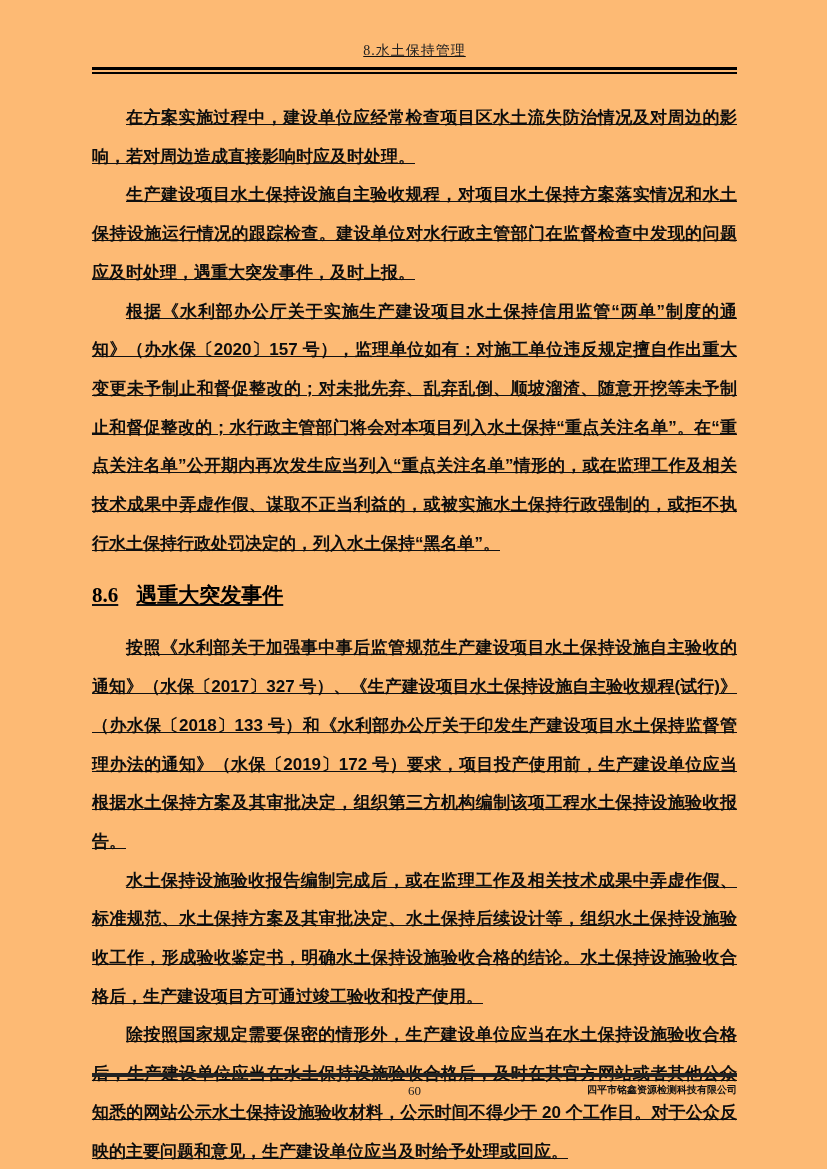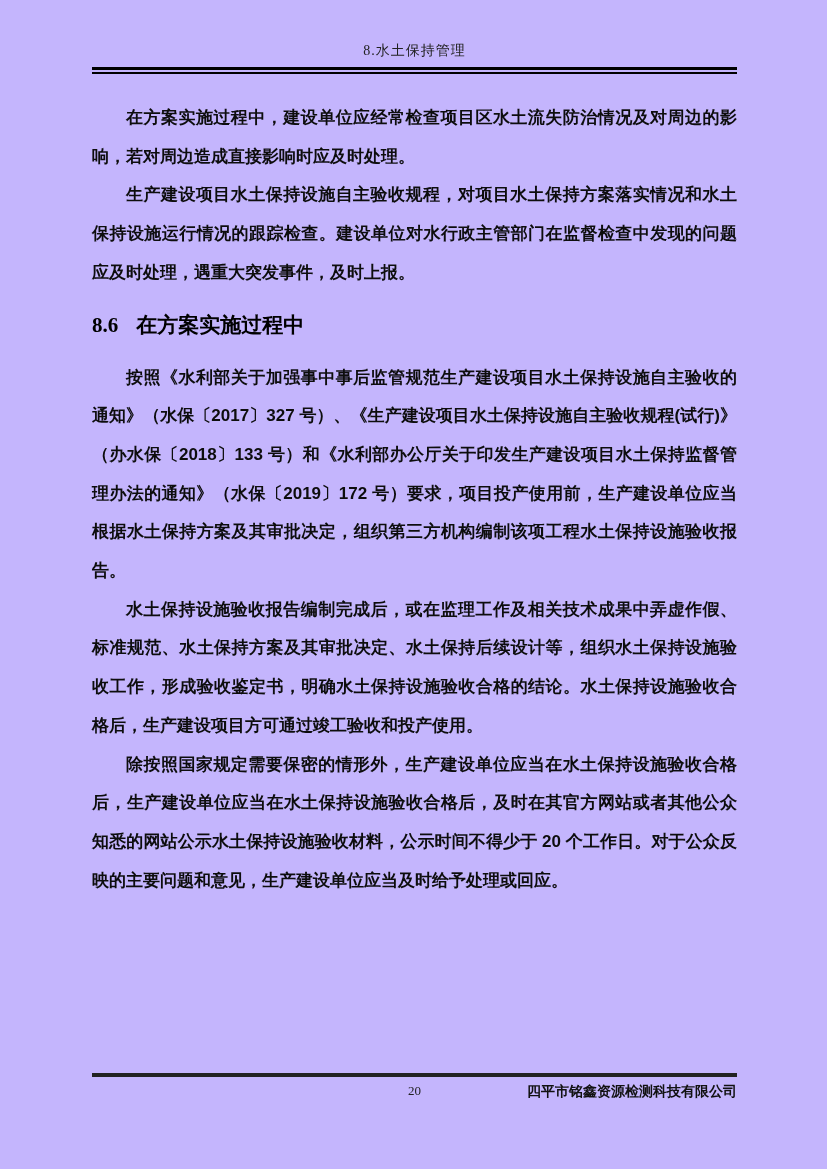--- a/index.html
+++ b/index.html
@@ -4,24 +4,25 @@
 <style>
   html, body {
     margin: 0;
     padding: 0;
     background: #ffffff;
   }
   .page {
     position: relative;
     width: 827px;
     height: 1169px;
-    background: #c4b5fd;
+    background: #fdba74;
     overflow: hidden;
     color: #111111;
     font-family: "Liberation Sans", sans-serif;
+    text-decoration: underline;
   }
 
   
   .doc-header {
     padding: 42px 90px 0 92px;
   }
   .running-title {
     text-align: center;
     font-family: "Liberation Serif", serif;
     font-size: 14px;
@@ -91,21 +92,21 @@
     right: 0;
     text-align: center;
     font-family: "Liberation Serif", serif;
     font-size: 13px;
     color: #222222;
   }
   .footer-company {
     position: absolute;
     right: 0;
     top: 0;
-    font-size: 14px;
+    font-size: 10px;
     font-weight: 600;
     color: #111111;
   }
 </style>
 </head>
 <body>
 
 <div class="page">
 
   <header class="doc-header">
@@ -115,34 +116,35 @@
       <div class="rule-thin"></div>
     </div>
   </header>
 
   <main class="doc-body">
 
     <p>在方案实施过程中，建设单位应经常检查项目区水土流失防治情况及对周边的影响，若对周边造成直接影响时应及时处理。</p>
 
     <p>生产建设项目水土保持设施自主验收规程，对项目水土保持方案落实情况和水土保持设施运行情况的跟踪检查。建设单位对水行政主管部门在监督检查中发现的问题应及时处理，遇重大突发事件，及时上报。</p>
 
+    <p>根据《水利部办公厅关于实施生产建设项目水土保持信用监管“两单”制度的通知》（办水保〔2020〕157 号），监理单位如有：对施工单位违反规定擅自作出重大变更未予制止和督促整改的；对未批先弃、乱弃乱倒、顺坡溜渣、随意开挖等未予制止和督促整改的；水行政主管部门将会对本项目列入水土保持“重点关注名单”。在“重点关注名单”公开期内再次发生应当列入“重点关注名单”情形的，或在监理工作及相关技术成果中弄虚作假、谋取不正当利益的，或被实施水土保持行政强制的，或拒不执行水土保持行政处罚决定的，列入水土保持“黑名单”。</p>
 
     <h2 class="section-heading">
-      <span class="sec-num">8.6</span><span>在方案实施过程中</span>
+      <span class="sec-num">8.6</span><span>遇重大突发事件</span>
     </h2>
 
     <p>按照《水利部关于加强事中事后监管规范生产建设项目水土保持设施自主验收的通知》（水保〔2017〕327 号）、《生产建设项目水土保持设施自主验收规程(试行)》（办水保〔2018〕133 号）和《水利部办公厅关于印发生产建设项目水土保持监督管理办法的通知》（水保〔2019〕172 号）要求，项目投产使用前，生产建设单位应当根据水土保持方案及其审批决定，组织第三方机构编制该项工程水土保持设施验收报告。</p>
 
     <p>水土保持设施验收报告编制完成后，或在监理工作及相关技术成果中弄虚作假、标准规范、水土保持方案及其审批决定、水土保持后续设计等，组织水土保持设施验收工作，形成验收鉴定书，明确水土保持设施验收合格的结论。水土保持设施验收合格后，生产建设项目方可通过竣工验收和投产使用。</p>
 
     <p>除按照国家规定需要保密的情形外，生产建设单位应当在水土保持设施验收合格后，生产建设单位应当在水土保持设施验收合格后，及时在其官方网站或者其他公众知悉的网站公示水土保持设施验收材料，公示时间不得少于 20 个工作日。对于公众反映的主要问题和意见，生产建设单位应当及时给予处理或回应。</p>
 
   </main>
 
   <footer class="doc-footer">
     <div class="footer-rule"></div>
     <div class="footer-row">
-      <span class="page-number">20</span>
+      <span class="page-number">60</span>
       <span class="footer-company">四平市铭鑫资源检测科技有限公司</span>
     </div>
   </footer>
 
 </div>
 
 </body></html>

